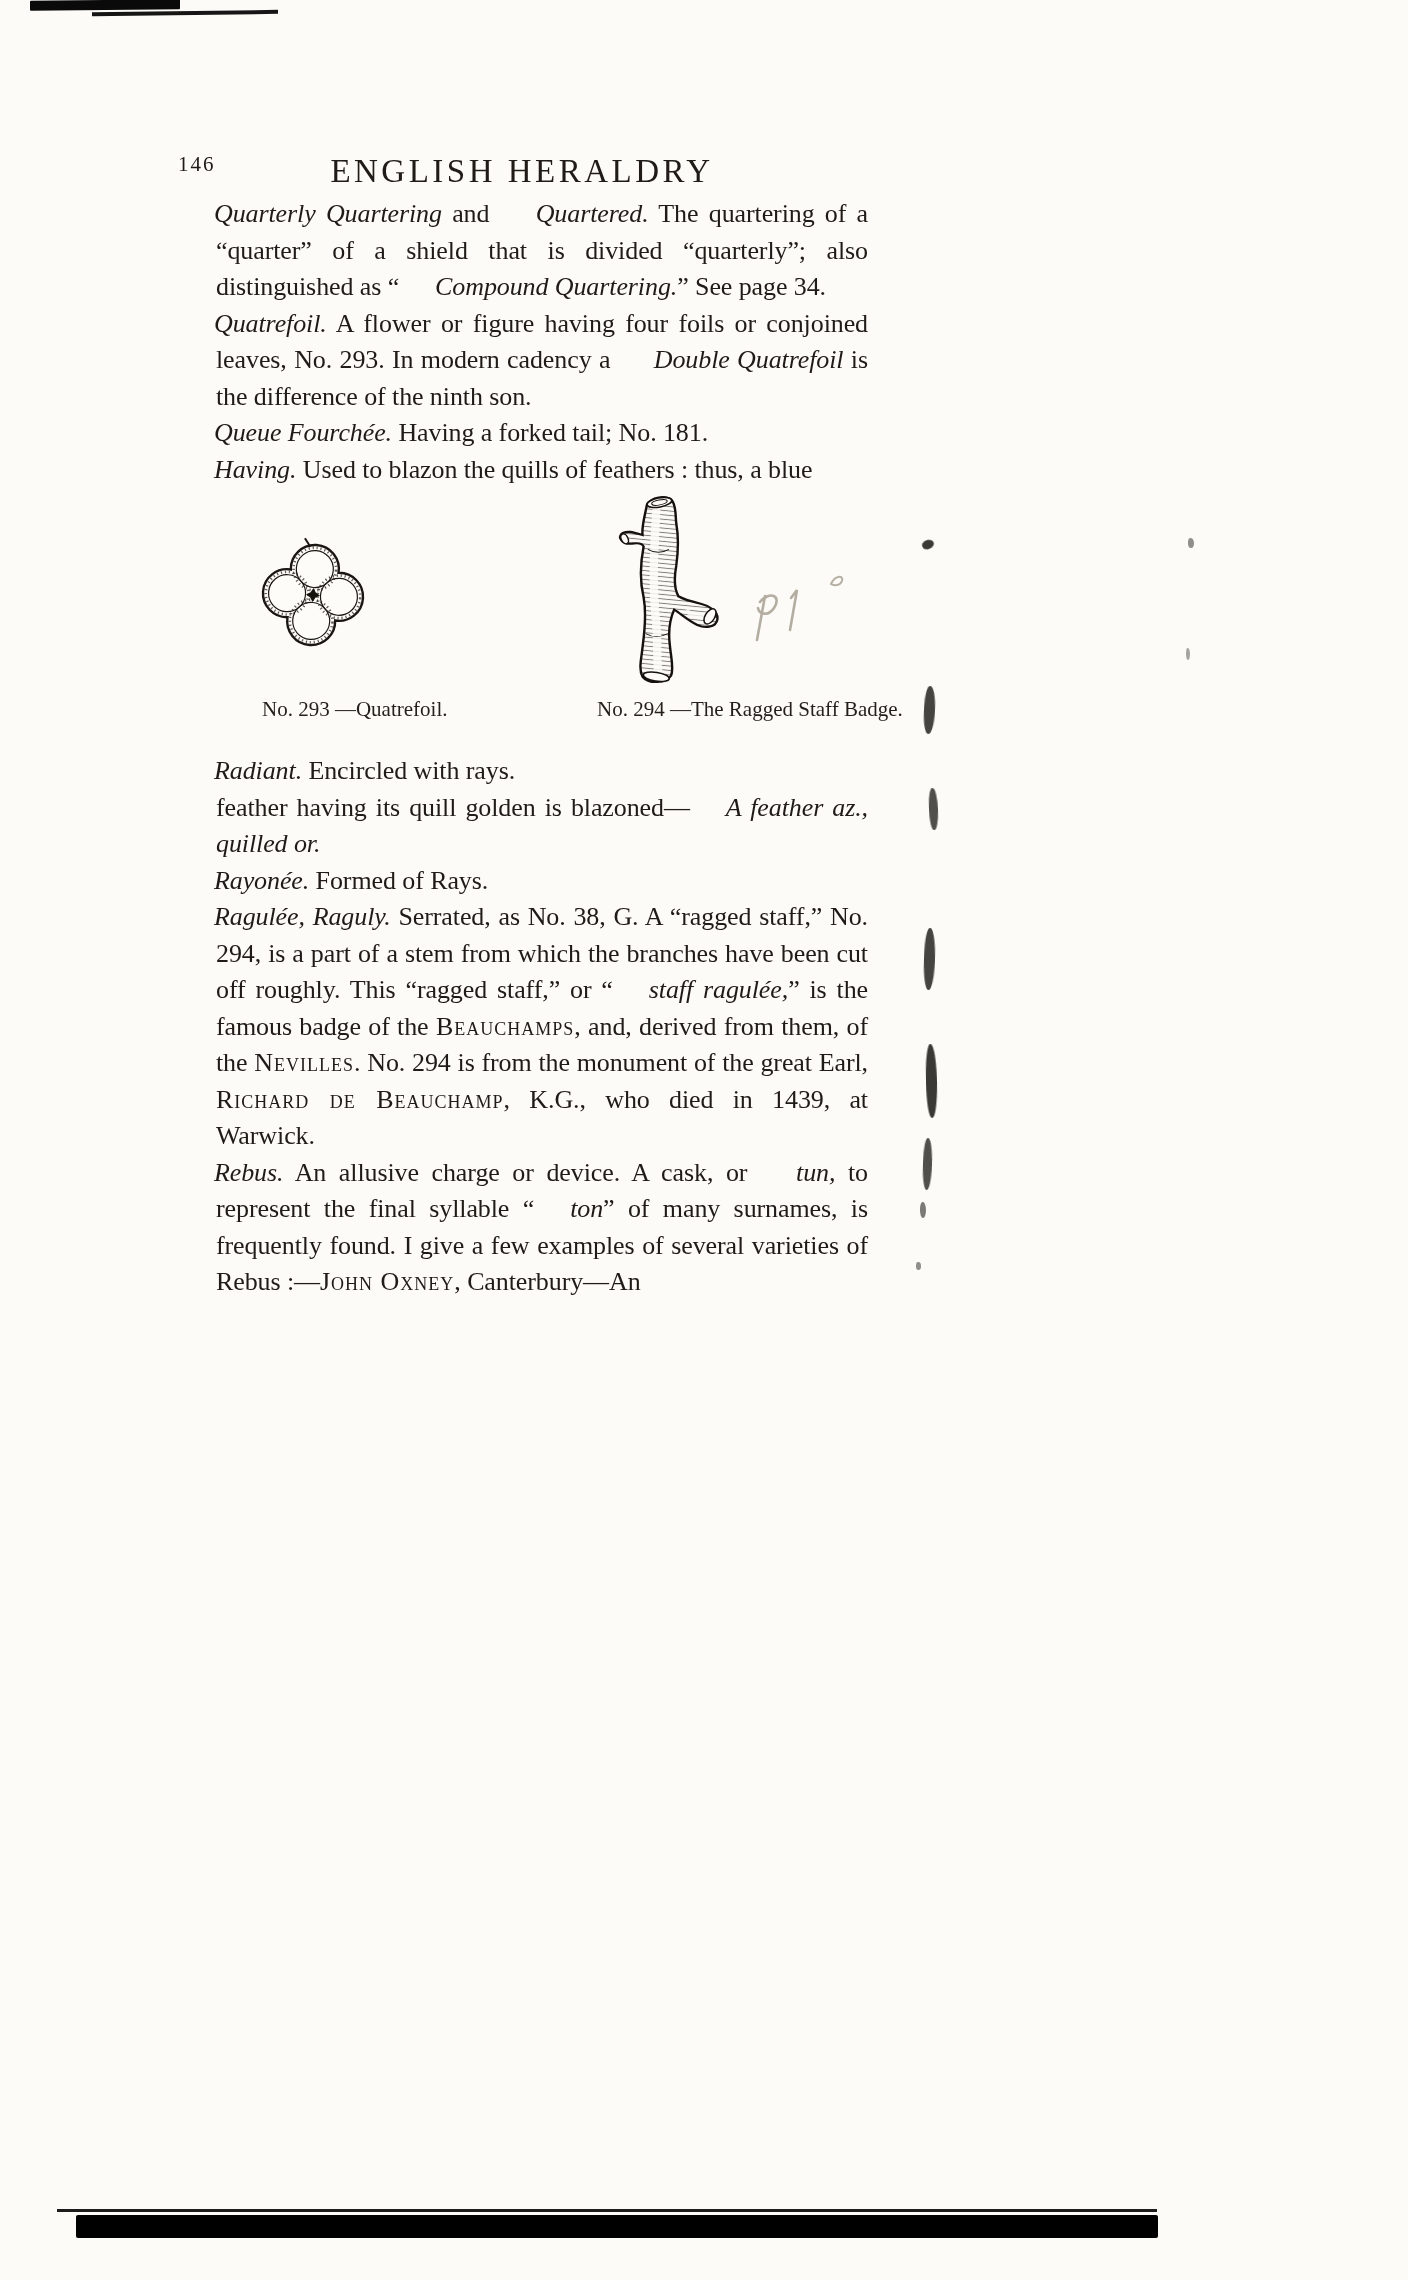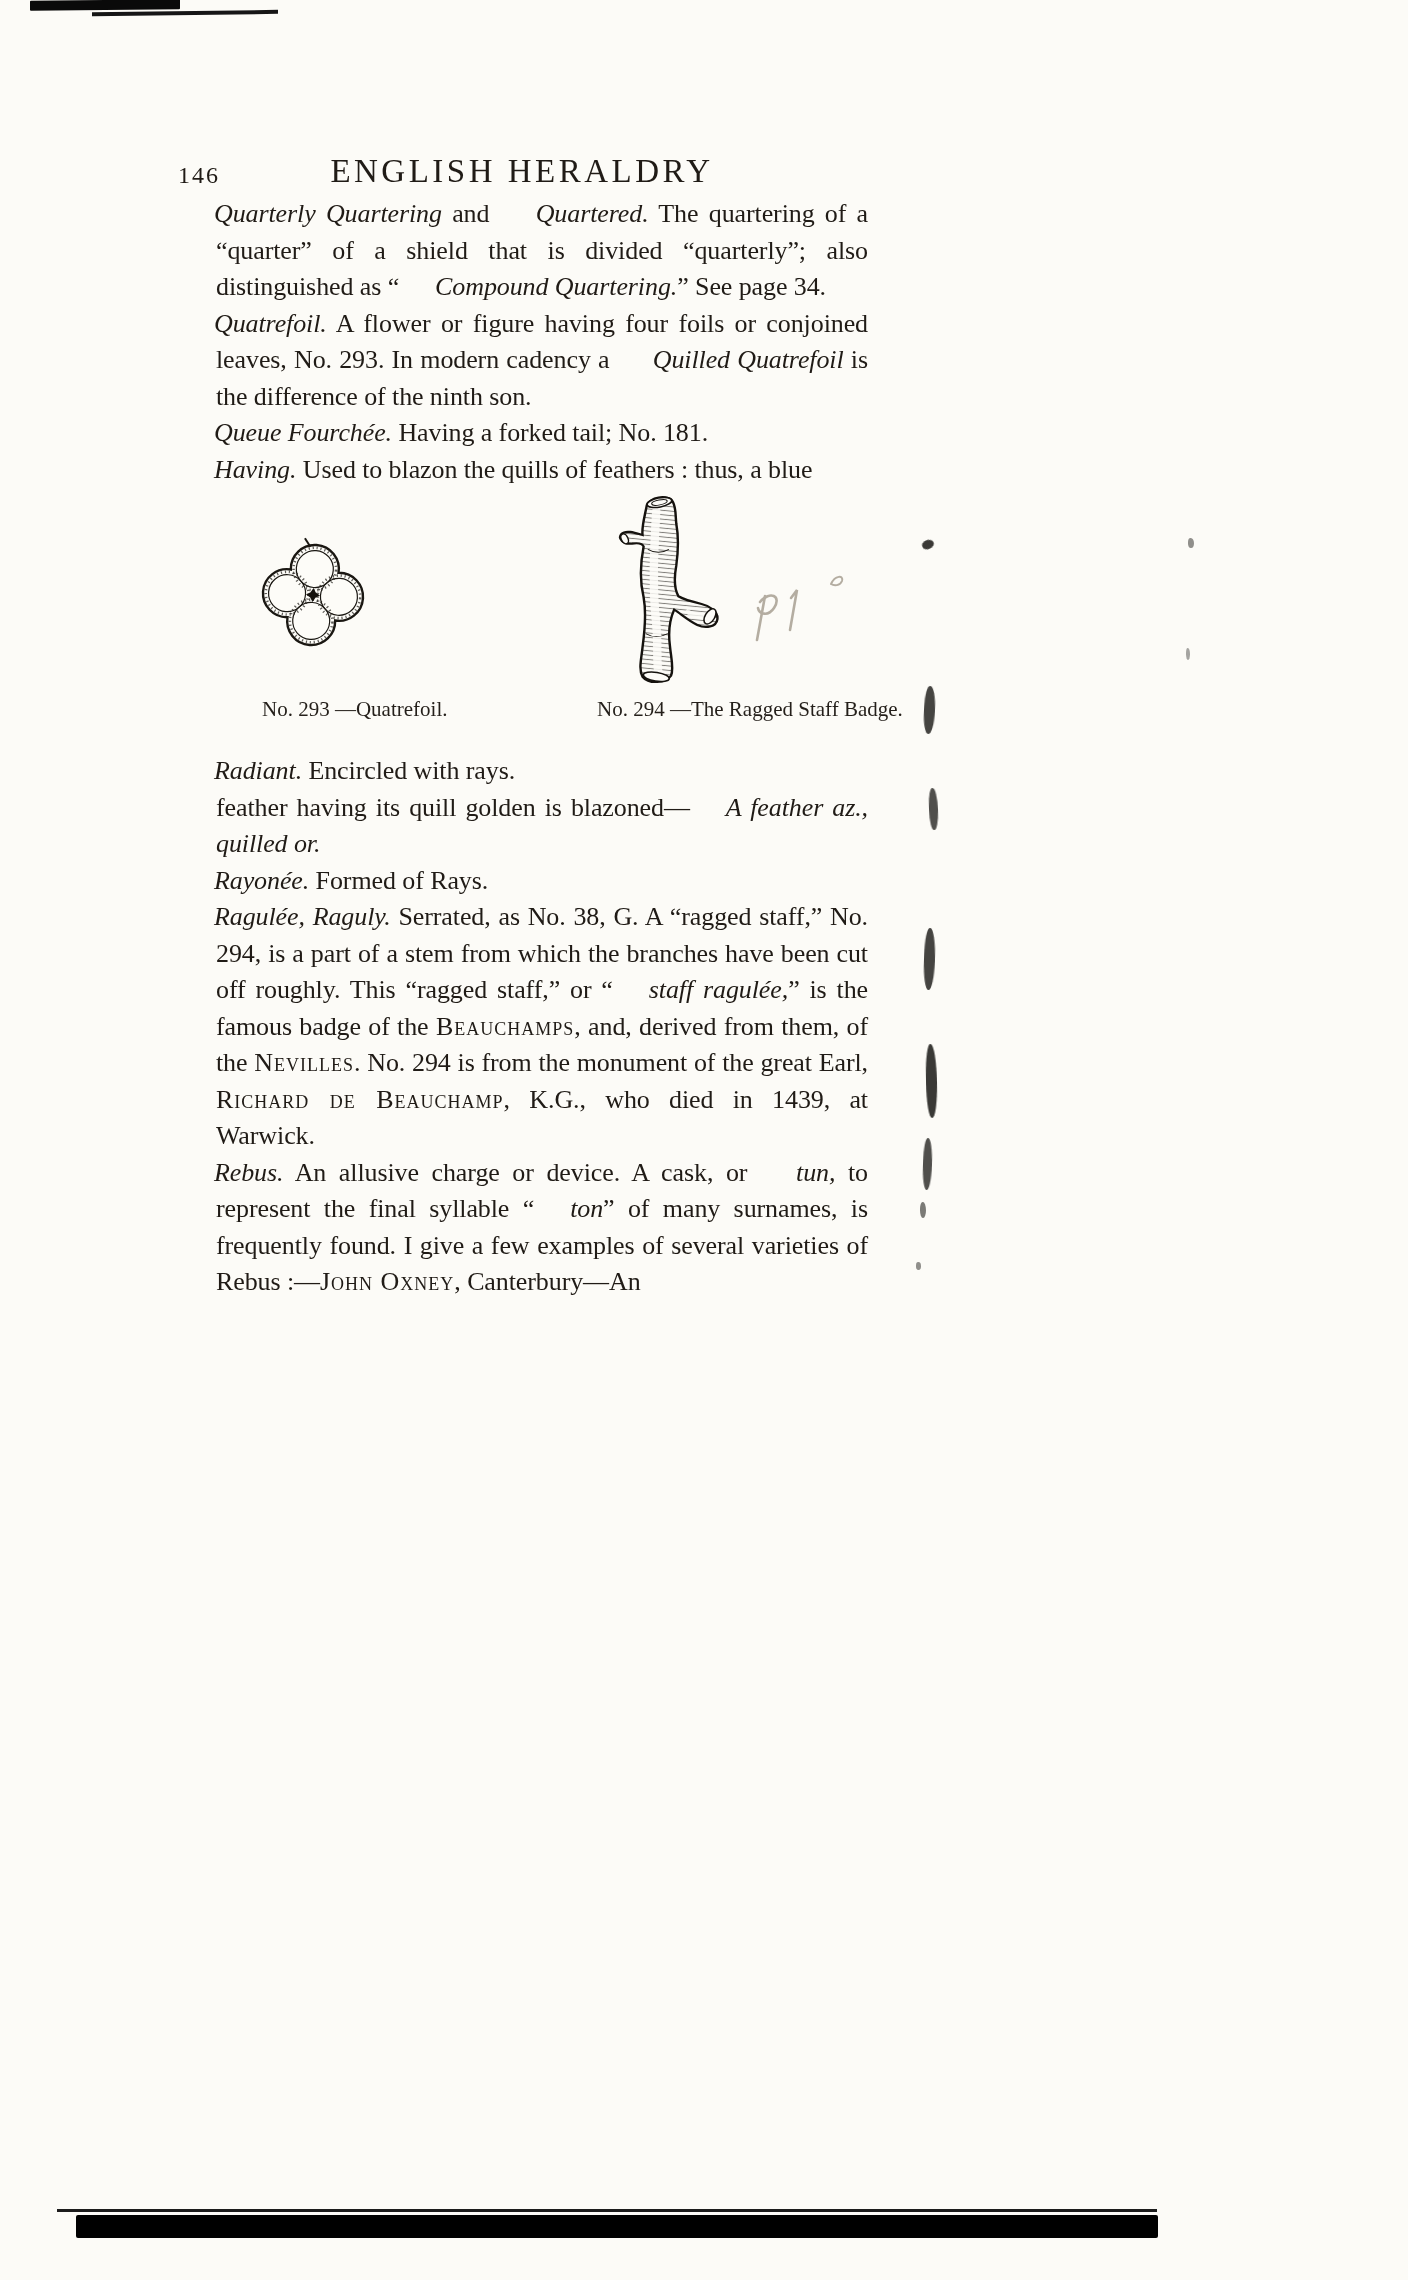--- a/index.html
+++ b/index.html
@@ -7,21 +7,21 @@
   html, body { width:1408px; background:#fcfbf7; }
   .page {
     position:relative; width:1408px; height:2280px;
     background:#fcfbf7; overflow:hidden;
     font-family:"Liberation Serif", serif; color:#201b16;
     text-rendering:optimizeLegibility;
   }
 
   
   .running-head { position:absolute; left:178px; top:150px; width:688px; height:40px; }
-  .pagenum { position:absolute; left:0; top:12px; font-size:24px; letter-spacing:2px;text-align:center; }
+  .pagenum { position:absolute; left:0; top:2px; font-size:21px; letter-spacing:2px;text-align:center; }
   .booktitle { display:block; text-align:center; font-size:33px; letter-spacing:3.5px; padding-top:3px; }
 
   
   .textblock {
     position:absolute; left:178px; width:690px;
     font-size:26px; line-height:36.5px; text-align:justify;
     letter-spacing:-0.1px;
   }
   .textblock.top { top:196px; }
   .textblock.bottom { top:753px; }
@@ -68,21 +68,21 @@
   <div class="artifact bar-tl-1"></div>
   <div class="artifact bar-tl-2"></div>
 
   <header class="running-head">
     <span class="pagenum">146</span>
     <span class="booktitle">ENGLISH HERALDRY</span>
   </header>
 
   <div class="textblock top">
       <p class="entry"><span class="it">Quarterly Quartering</span><span> and </span><span class="it">Quartered.</span><span> The quartering of a “quarter” of a shield that is divided “quarterly”; also distinguished as “</span><span class="it">Compound Quartering.</span><span>” See page 34.</span></p>
-      <p class="entry"><span class="it">Quatrefoil.</span><span> A flower or figure having four foils or conjoined leaves, No. 293. In modern cadency a </span><span class="it">Quilled Quatrefoil</span><span> is the difference of the ninth son.</span></p>
+      <p class="entry"><span class="it">Quatrefoil.</span><span> A flower or figure having four foils or conjoined leaves, No. 293. In modern cadency a </span><span class="it">Double Quatrefoil</span><span> is the difference of the ninth son.</span></p>
       <p class="entry"><span class="it">Queue Fourchée.</span><span> Having a forked tail; No. 181.</span></p>
       <p class="entry"><span class="it">Having.</span><span> Used to blazon the quills of feathers : thus, a blue</span></p>
     </div>
 
   <figure class="fig fig-quatrefoil">
     <svg viewBox="0 0 120 120" width="120" height="122">
       <path d="M36.1 36.1 A24 24 0 1 1 83.9 36.1 A24 24 0 1 1 83.9 83.9 A24 24 0 1 1 36.1 83.9 A24 24 0 1 1 36.1 36.1 Z" fill="#fdfcf8" stroke="#1a1712" stroke-width="2.4"></path>
       <path d="M54 12 L48 4" stroke="#1a1712" stroke-width="2" fill="none"></path>
       <circle cx="60" cy="34" r="21.3" fill="none" stroke="#1a1712" stroke-width="2.6" stroke-dasharray="1.2 2.8" opacity=".7"></circle>
       <circle cx="34" cy="60" r="21.3" fill="none" stroke="#1a1712" stroke-width="2.6" stroke-dasharray="1.2 2.8" opacity=".7"></circle>

